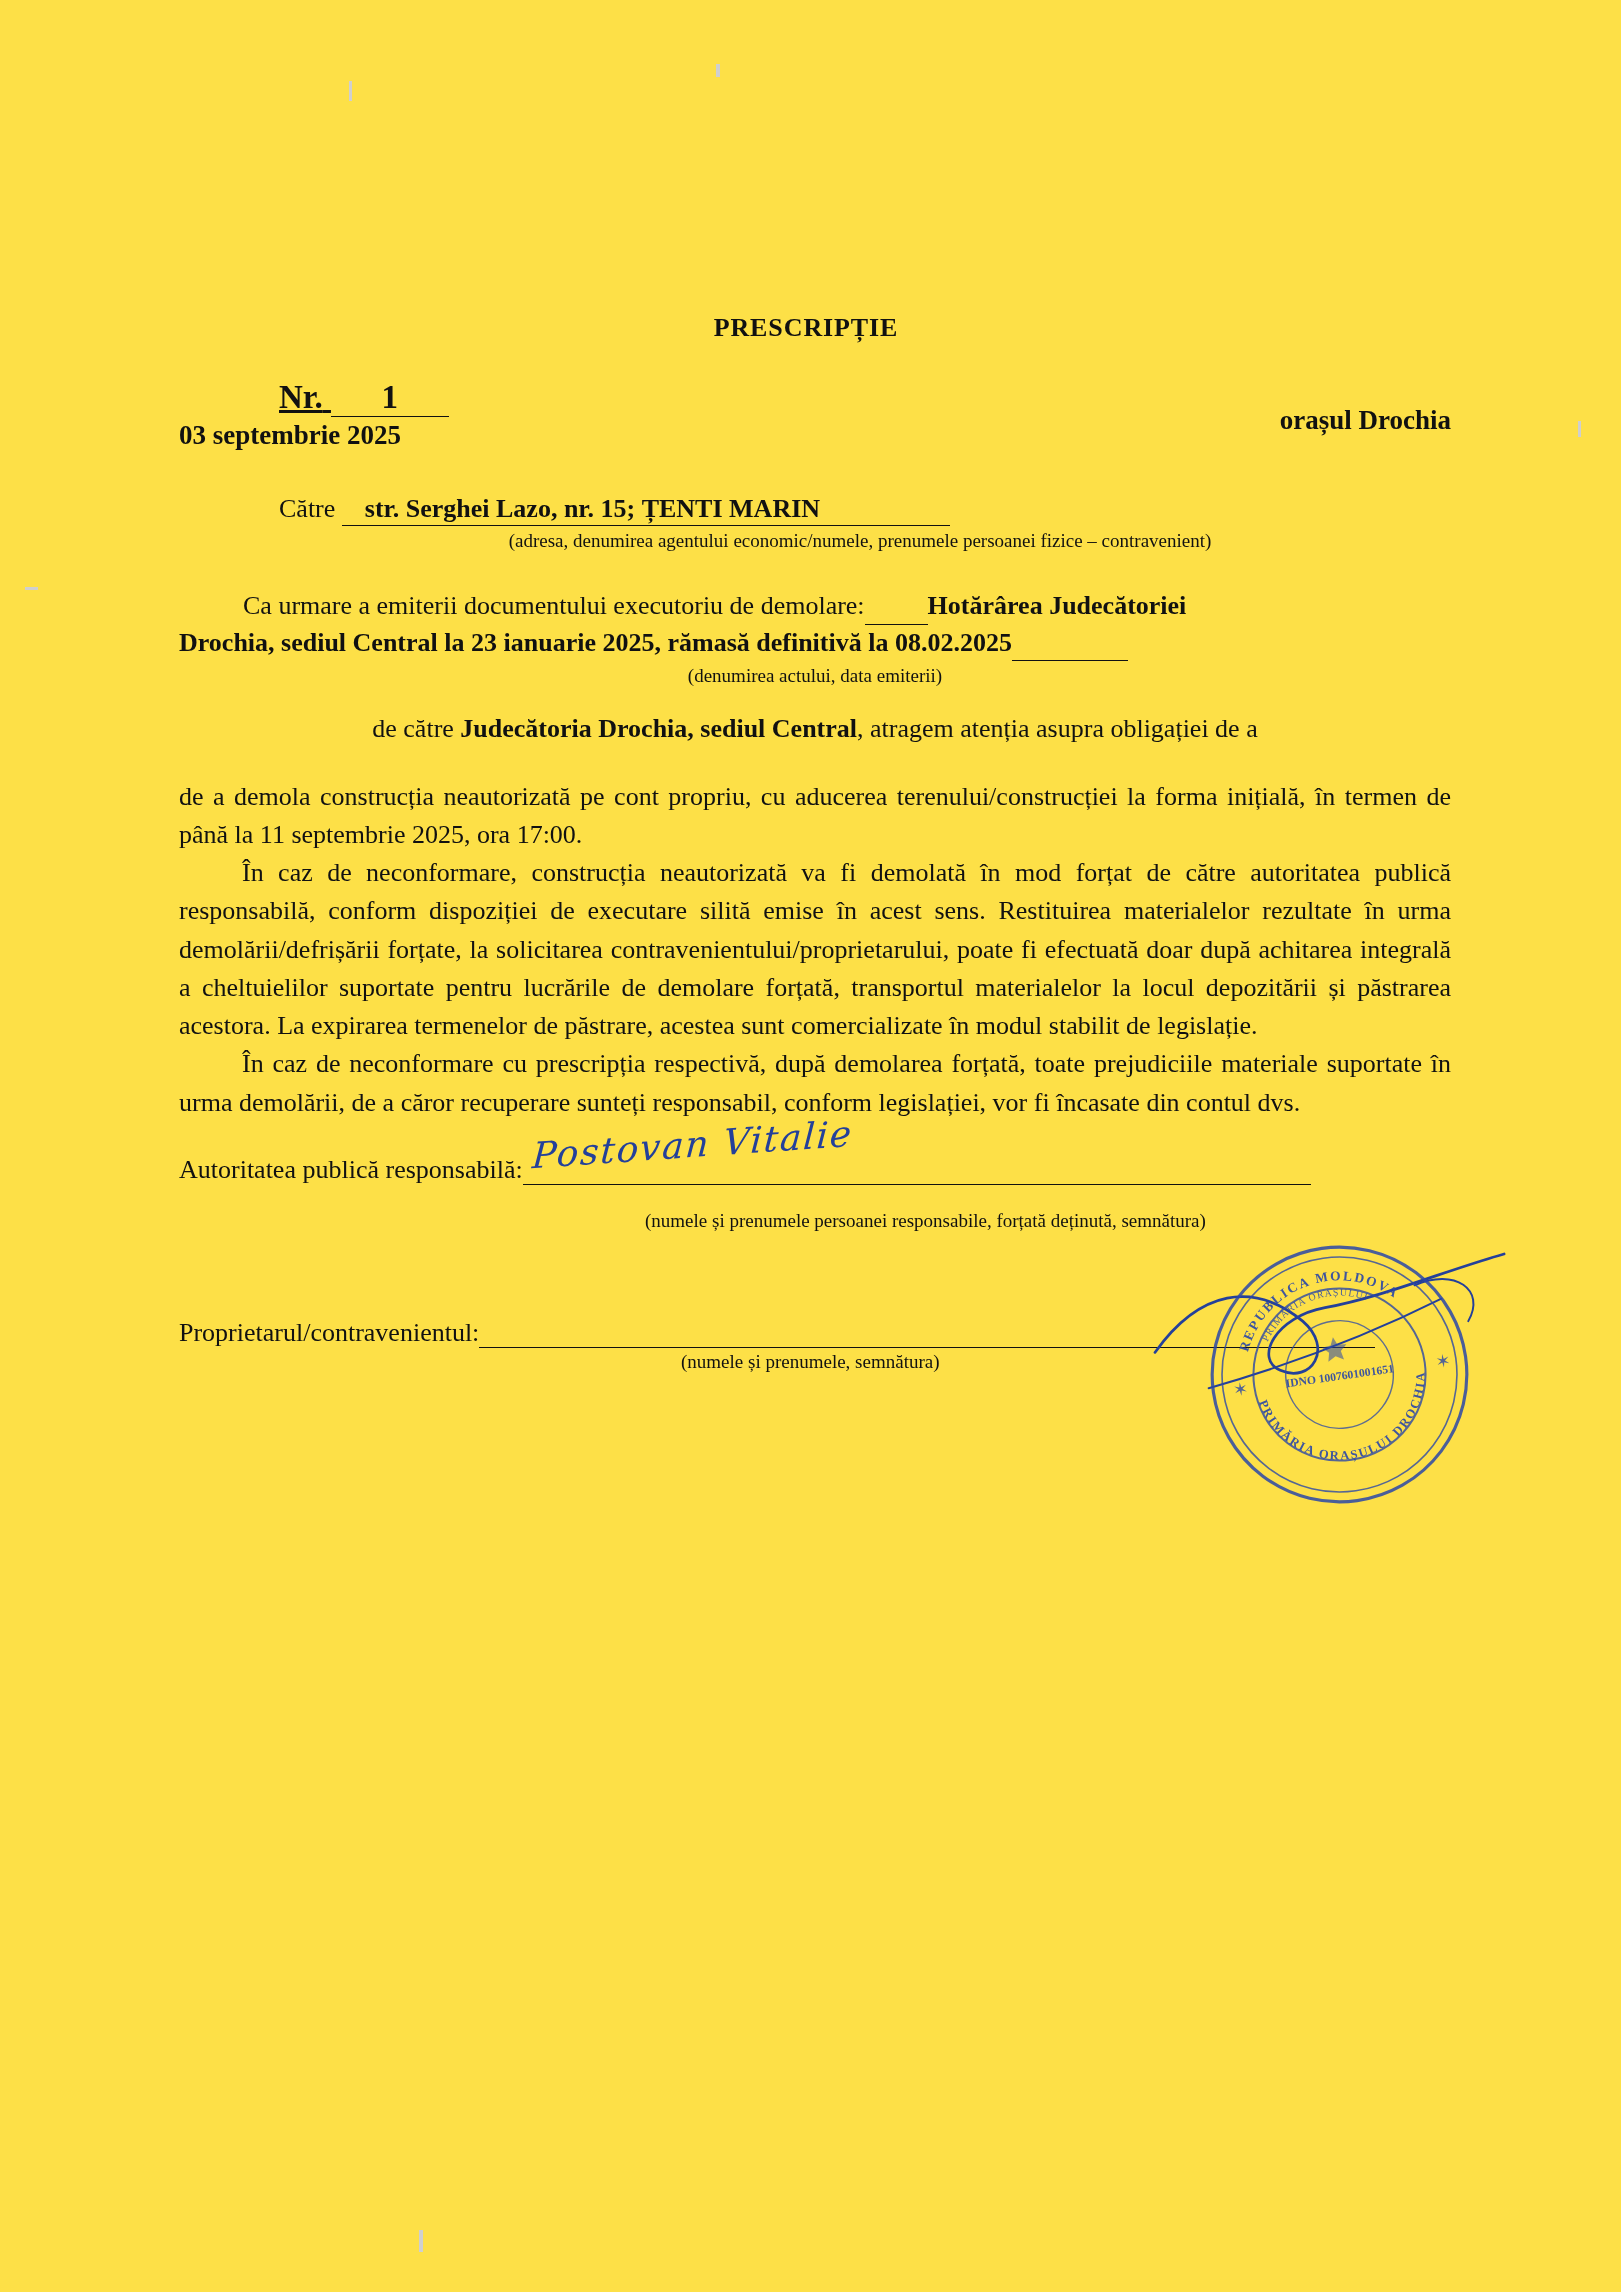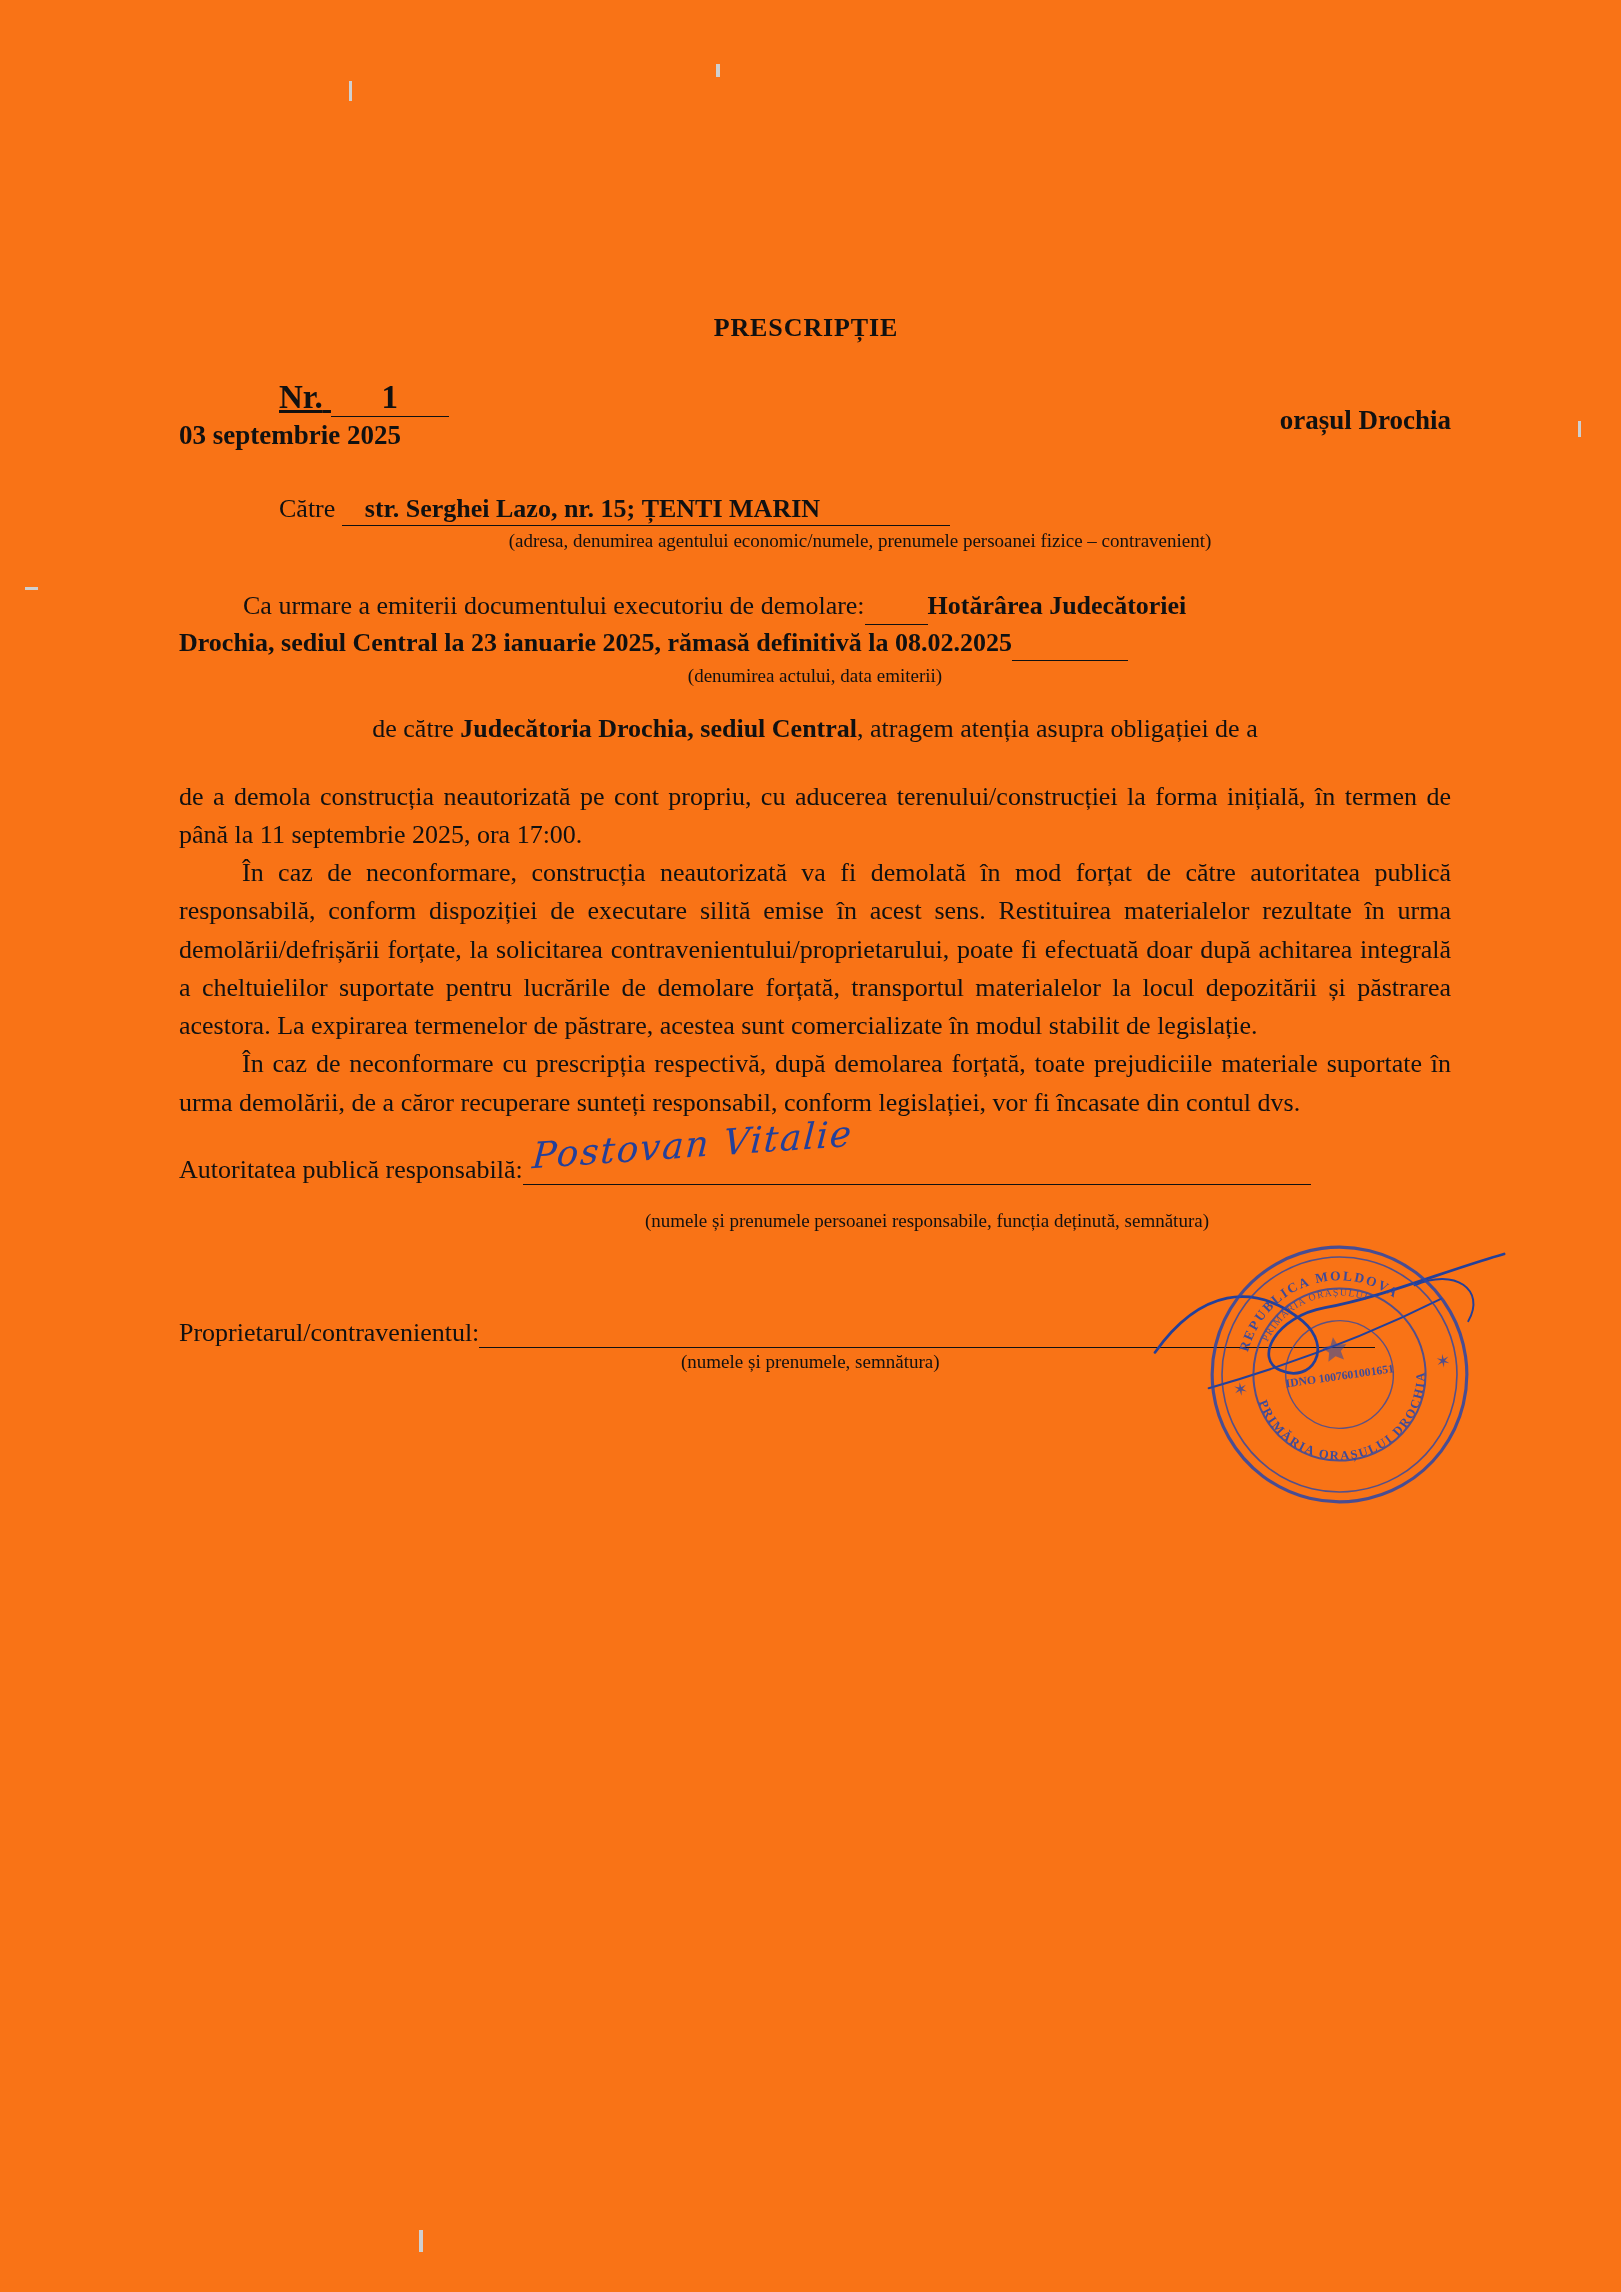--- a/index.html
+++ b/index.html
@@ -13,21 +13,21 @@
     position: relative;
     font-family: "Liberation Serif", serif;
     color: #111;
     overflow: hidden;
   }
   .page {
     position: absolute;
     left: 0; top: 0;
     width: 1621px;
     height: 2293px;
-    background: #f97316;
+    background: #fde047;
   }
   .doc {
     position: absolute;
     left: 179px;
     top: 313px;
     width: 1272px;
   }
   .title {
     text-align: center;
     font-weight: bold;
@@ -236,21 +236,21 @@
 
     <div class="body-text">
       <p>de a demola construcția neautorizată pe cont propriu, cu aducerea terenului/construcției la forma inițială, în termen de până la 11 septembrie 2025, ora 17:00.</p>
       <p class="ind">În caz de neconformare, construcția neautorizată va fi demolată în mod forțat de către autoritatea publică responsabilă, conform dispoziției de executare silită emise în acest sens. Restituirea materialelor rezultate în urma demolării/defrișării forțate, la solicitarea contravenientului/proprietarului, poate fi efectuată doar după achitarea integrală a cheltuielilor suportate pentru lucrările de demolare forțată, transportul materialelor la locul depozitării și păstrarea acestora. La expirarea termenelor de păstrare, acestea sunt comercializate în modul stabilit de legislație.</p>
       <p class="ind">În caz de neconformare cu prescripția respectivă, după demolarea forțată, toate prejudiciile materiale suportate în urma demolării, de a căror recuperare sunteți responsabil, conform legislației, vor fi încasate din contul dvs.</p>
     </div>
 
     <div class="sig-row">
       <span class="sig-label">Autoritatea publică responsabilă:</span><span class="sig-line"><span class="handwriting">Postovan Vitalie</span></span>
     </div>
-    <div class="sig-caption">(numele și prenumele persoanei responsabile, funcția deținută, semnătura)</div>
+    <div class="sig-caption">(numele și prenumele persoanei responsabile, forțată deținută, semnătura)</div>
 
     <div class="owner-row">
       <span>Proprietarul/contravenientul:</span><span class="owner-line"></span>
     </div>
     <div class="owner-caption">(numele și prenumele, semnătura)</div>
 
   </div>
 
   <div class="flourish">
     <svg width="376" height="215" viewBox="0 0 420 240" fill="none">

